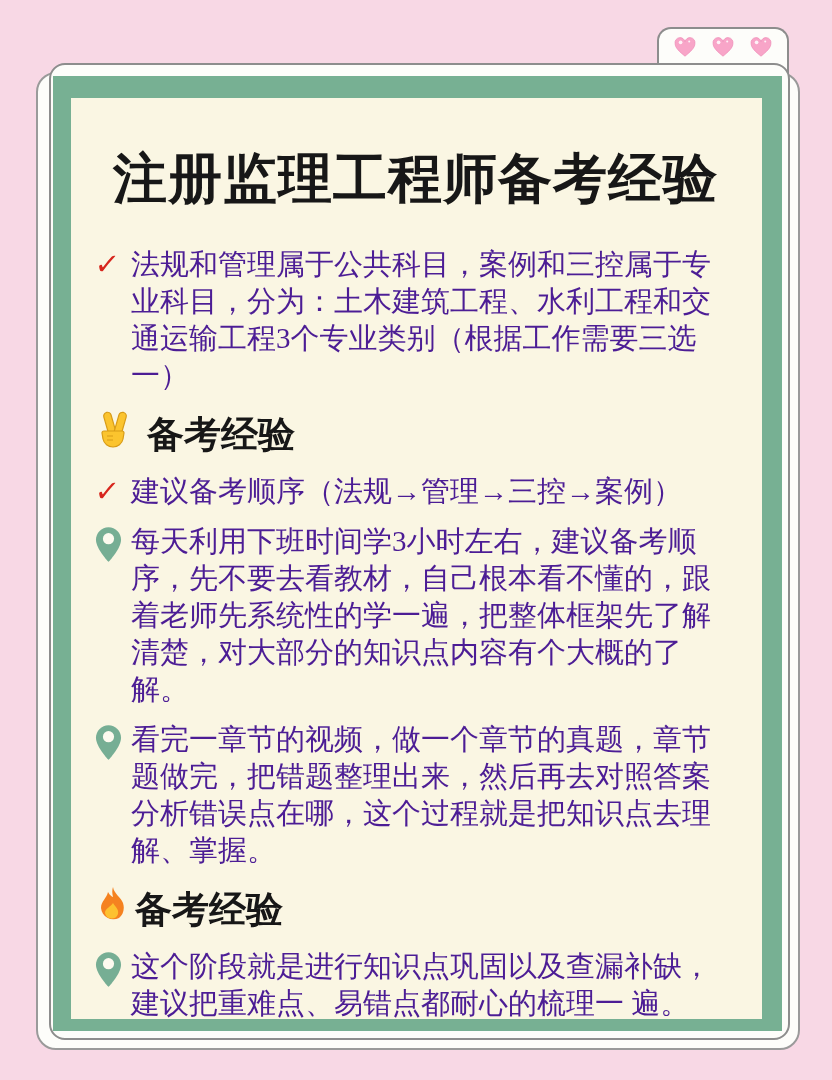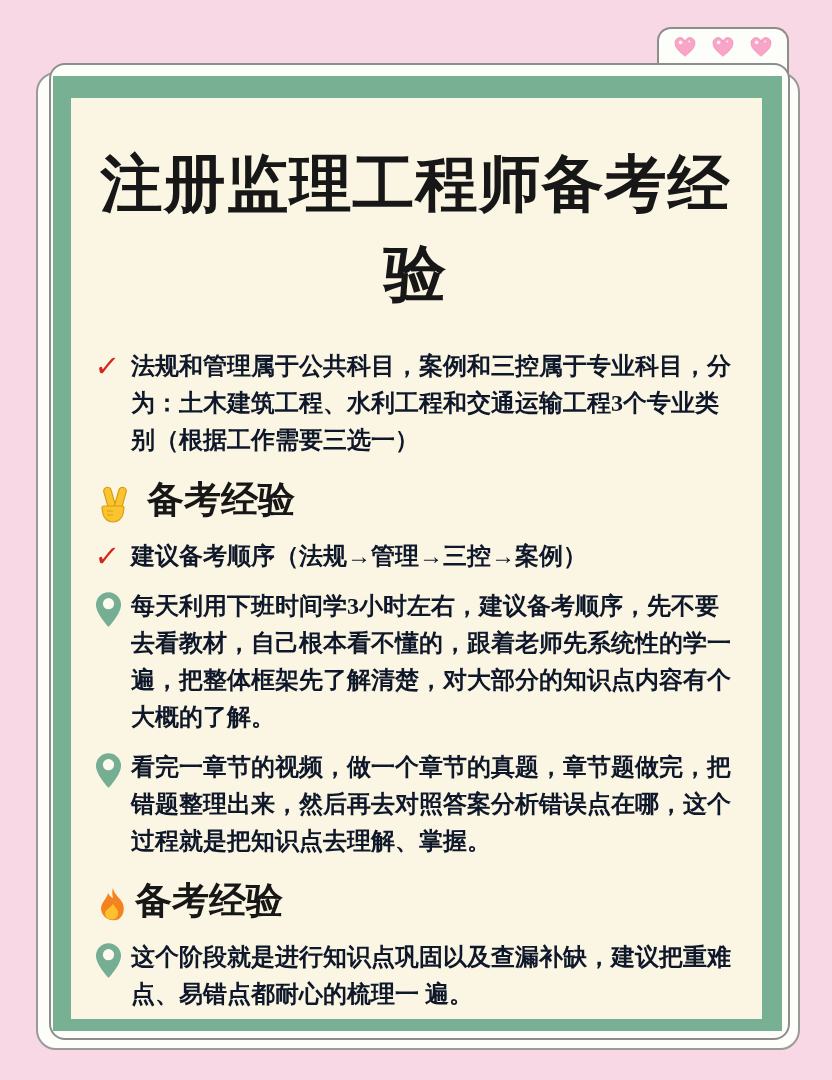--- a/index.html
+++ b/index.html
@@ -35,28 +35,28 @@
     padding:22px 20px 12px 18px;
   }
   .paper{
     width:100%;height:100%;box-sizing:border-box;
     background:#faf6e3;
     padding:42px 26px 0 24px;
     overflow:hidden;
   }
   h1.title{
     margin:0 0 28px 0;
-    font-size:62px;line-height:1.45;font-weight:700;
+    font-size:54px;line-height:1.45;font-weight:700;
     text-align:center;letter-spacing:1px;color:#171717;
   }
   .row{display:flex;align-items:flex-start;margin:0 0 13px 0;}
   .row .ic{flex:0 0 36px;padding-top:3px;}
-  .row p{margin:0;font-size:24px;line-height:37px;font-weight:700;color:#0f172a;}
+  .row p{margin:0;font-size:29px;line-height:37px;font-weight:400;color:#4c1d95;}
   .h2{
-    display:flex;align-items:flex-end;
+    display:flex;align-items:flex-start;
     font-size:37px;font-weight:700;color:#171717;
     margin:16px 0 13px 0;
   }
   .h2 .h2-icon{display:inline-flex;margin-right:4px;}
   .h2.gap .h2-icon{margin-right:12px;}
   .check{
     font-family:"DejaVu Sans","Liberation Sans",sans-serif;
     font-size:29px;font-weight:900;color:#d7261d;line-height:30px;
     display:inline-block;transform:skewX(-6deg);
   }

